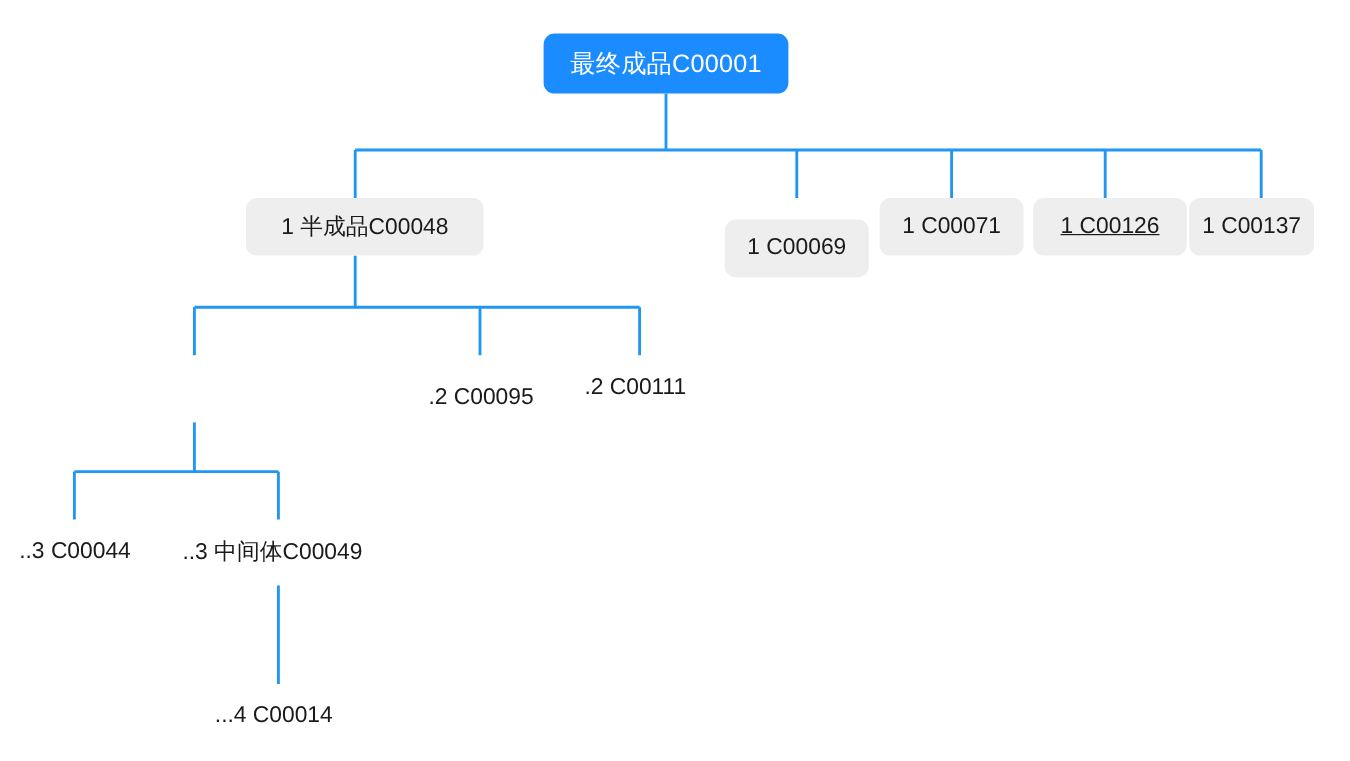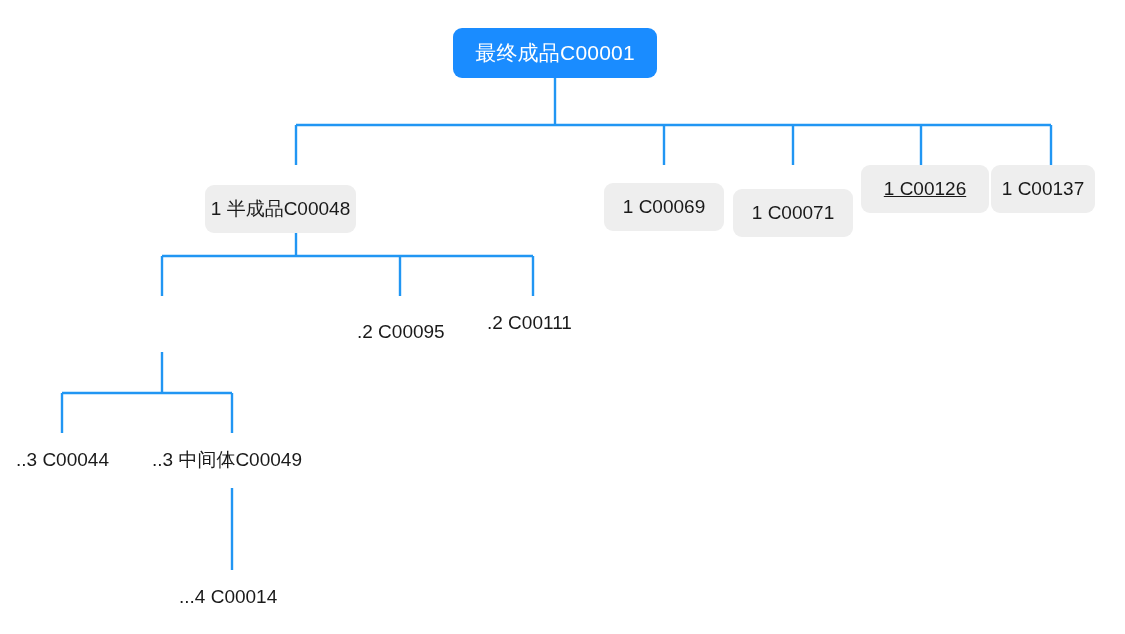--- a/index.html
+++ b/index.html
@@ -84,29 +84,29 @@
       <path d="M232,393 L232,433"></path>
 
       <path d="M232,488 L232,570"></path>
     </g>
   </svg>
 
   <div class="node node-root" style="left:453px; top:28px; width:204px; height:50px;">
     <span>最终成品C00001</span>
   </div>
 
-  <div class="node node-box" style="left:205px; top:165px; width:151px; height:48px;margin-top:20px;">
+  <div class="node node-box" style="left:205px; top:165px; width:198px; height:48px;">
     <span>1 半成品C00048</span>
   </div>
 
   <div class="node node-box" style="left:604px; top:183px; width:120px; height:48px;">
     <span>1 C00069</span>
   </div>
 
-  <div class="node node-box" style="left:733px; top:165px; width:120px; height:48px;margin-top:24px;">
+  <div class="node node-box" style="left:733px; top:165px; width:120px; height:48px;">
     <span>1 C00071</span>
   </div>
 
   <div class="node node-box" style="left:861px; top:165px; width:128px; height:48px;text-decoration:underline;">
     <span>1 C00126</span>
   </div>
 
   <div class="node node-box" style="left:991px; top:165px; width:104px; height:48px;">
     <span>1 C00137</span>
   </div>

